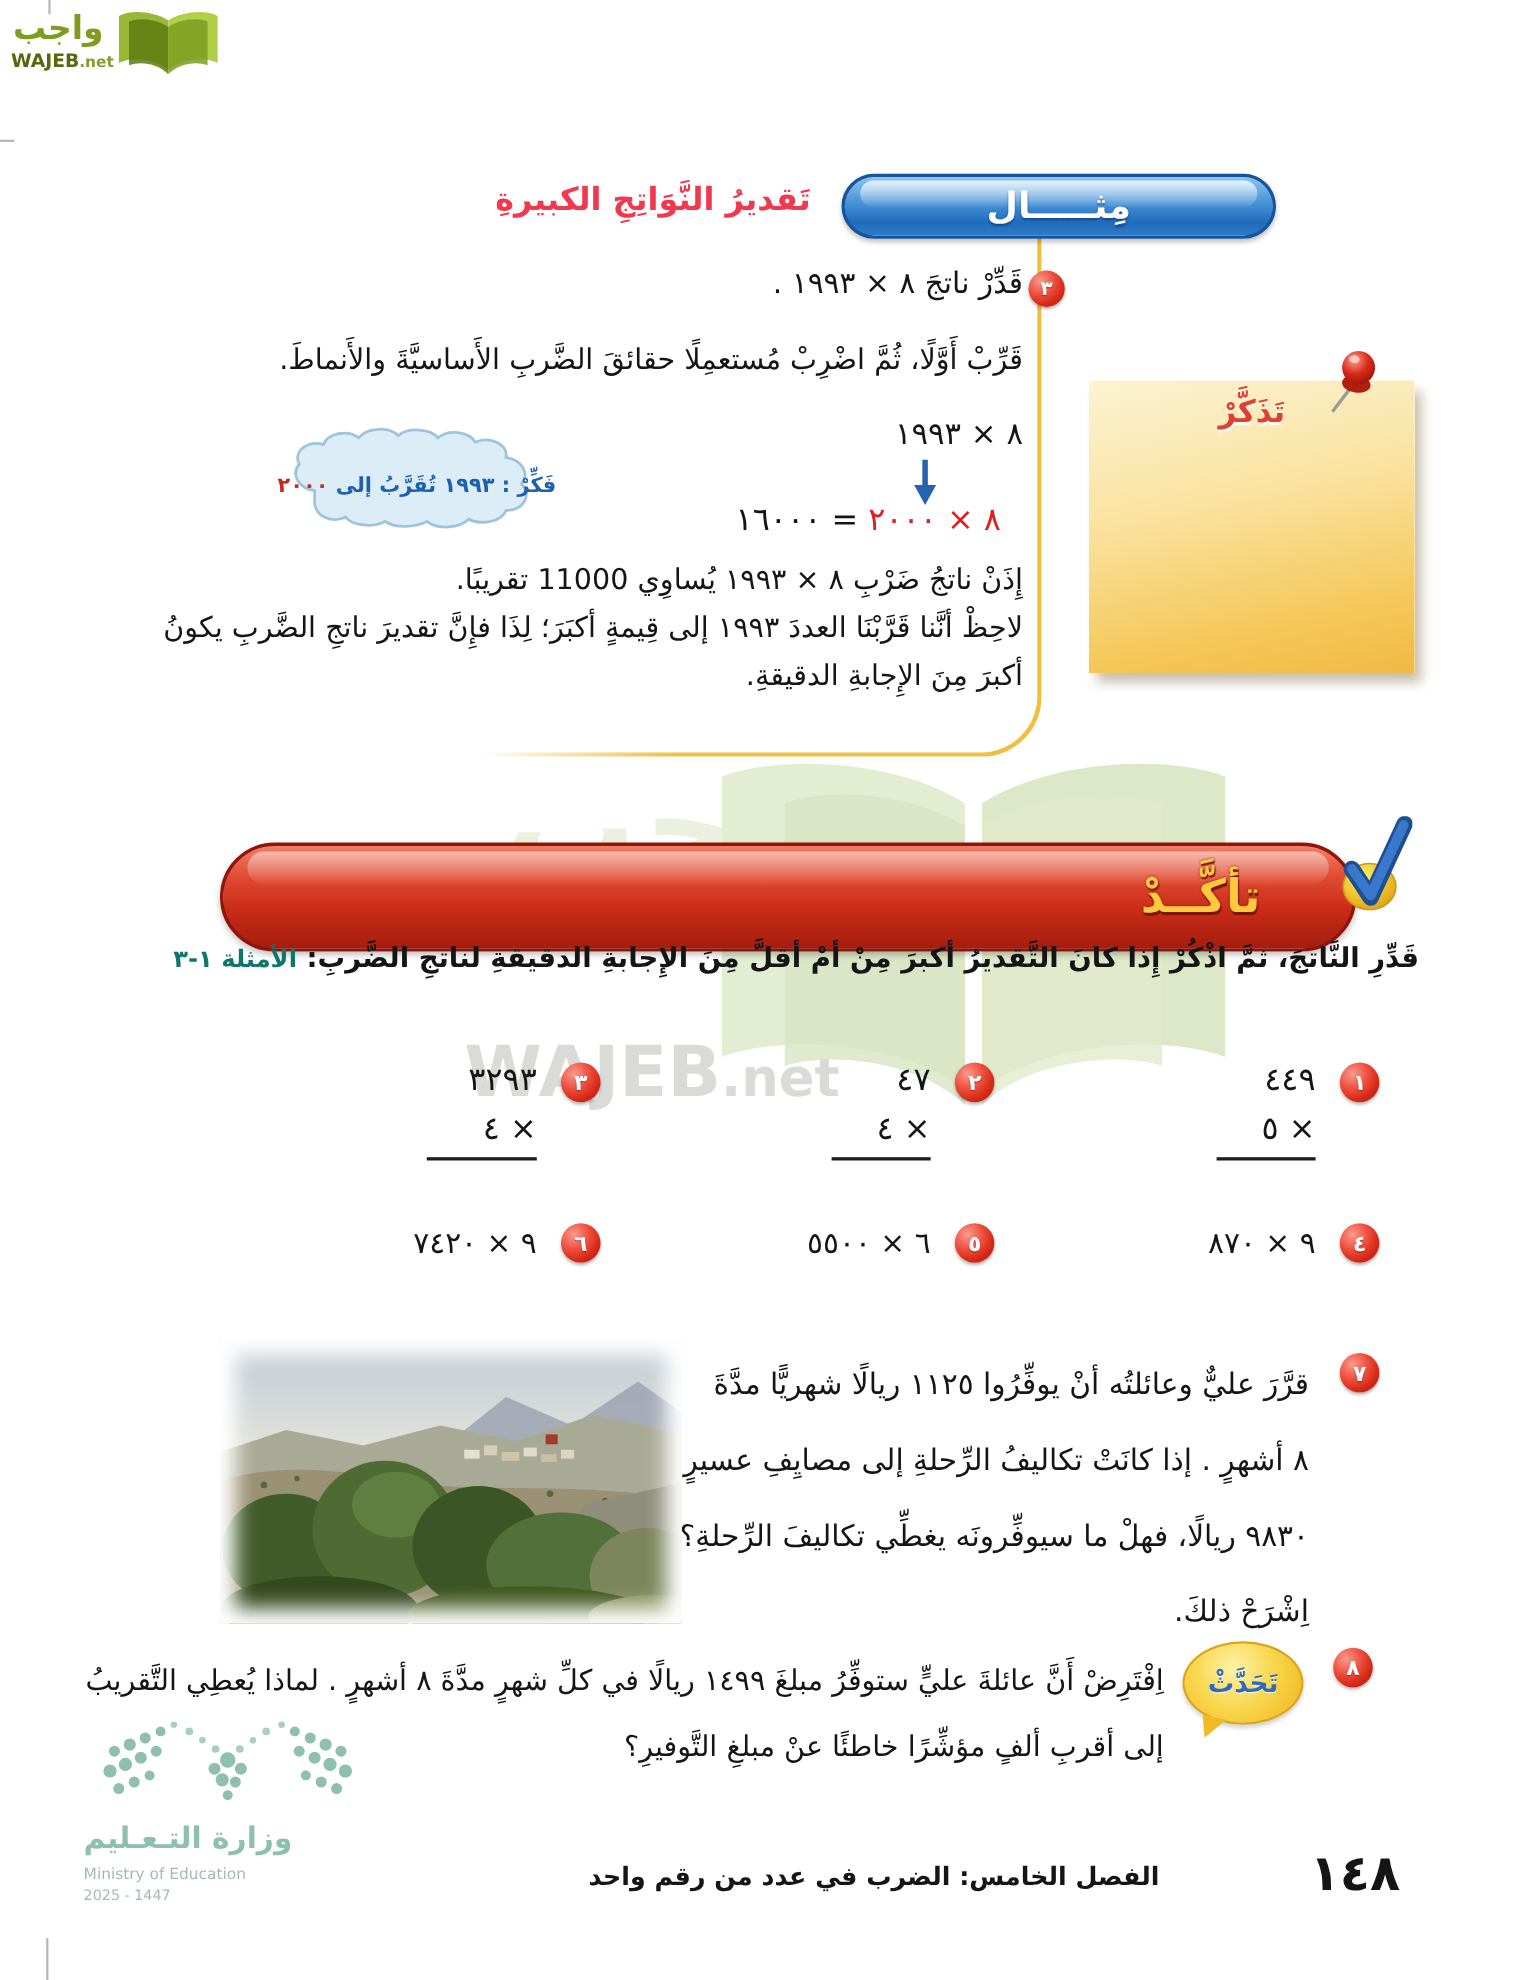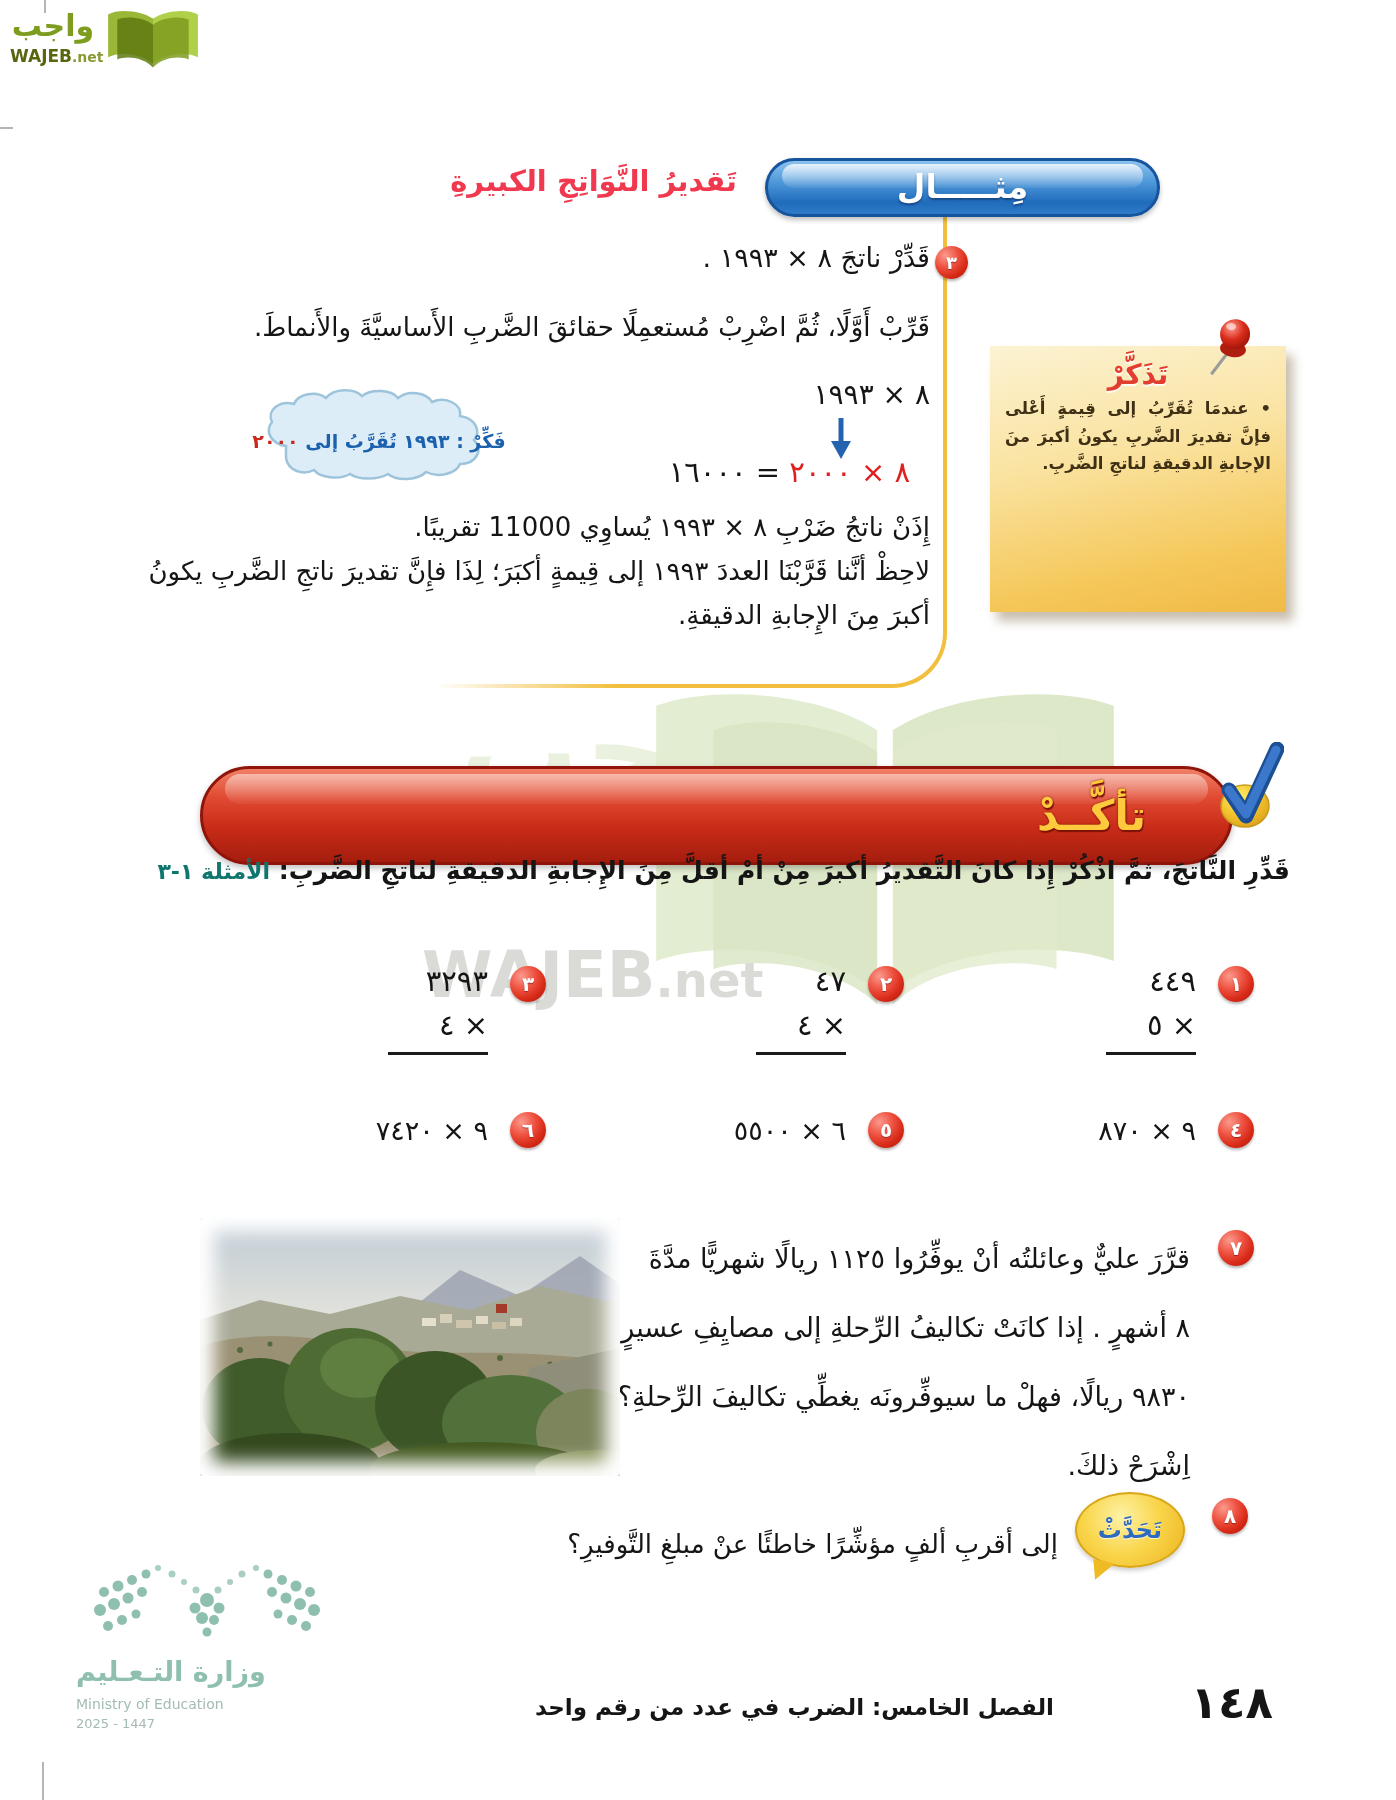--- a/index.html
+++ b/index.html
@@ -184,21 +184,20 @@
       <span>فَكِّرْ : </span><span>١٩٩٣ تُقَرَّبُ إلى </span><span class="cval">٢٠٠٠</span>
     </div>
   </div>
 
   <div class="exline" style="right:466px;top:512px;">إِذَنْ ناتجُ ضَرْبِ ٨ × ١٩٩٣ يُساوِي 11000 تقريبًا.</div>
   <div class="exline" style="right:466px;top:556px;">لاحِظْ أنَّنا قَرَّبْنَا العددَ ١٩٩٣ إلى قِيمةٍ أكبَرَ؛ لِذَا فإِنَّ تقديرَ ناتجِ الضَّربِ يكونُ</div>
   <div class="exline" style="right:466px;top:600px;">أكبرَ مِنَ الإِجابةِ الدقيقةِ.</div>
 
   <div class="sticky">
     <div class="sticky-title">تَذَكَّرْ</div>
-    <p>عندمَا تُقَرِّبُ إلى قِيمةٍ أَعْلى فإنَّ تقديرَ الضَّربِ يكونُ أكبرَ منَ الإجابةِ الدقيقةِ لناتجِ الضَّربِ.</p>
   </div>
   <div class="pin">
     <svg width="54" height="66" viewBox="0 0 54 66">
       <defs>
         <radialGradient id="pinGrad" cx="35%" cy="30%" r="75%">
           <stop offset="0%" stop-color="#FF9B8E"></stop>
             <stop offset="55%" stop-color="#D92B1A"></stop>
             <stop offset="100%" stop-color="#9E150A"></stop>
         </radialGradient>
       </defs>
@@ -318,20 +317,21 @@
       <ellipse cx="280" cy="250" rx="110" ry="26" fill="#43591F"></ellipse>
       <ellipse cx="395" cy="252" rx="60" ry="20" fill="#8C9660"></ellipse>
     </svg>
   </div>
 
   <div class="ncircle abs" style="right:148px;top:1498px;">٨</div>
   <div class="talk">
     <span class="txt">تَحَدَّثْ</span>
   </div>
   <div class="ex8-lines">
+    <div class="ex8-l1">اِفْتَرِضْ أَنَّ عائلةَ عليٍّ ستوفِّرُ مبلغَ ١٤٩٩ ريالًا في كلِّ شهرٍ مدَّةَ ٨ أشهرٍ . لماذا يُعطِي التَّقريبُ</div>
     <div class="ex8-l2">إلى أقربِ ألفٍ مؤشِّرًا خاطئًا عنْ مبلغِ التَّوفيرِ؟</div>
   </div>
 
   <div class="moe">
     <svg width="230" height="92" viewBox="0 0 230 92">
       <g fill="#8FBFAF">
         <circle cx="12" cy="36" r="5"></circle>
           <circle cx="26" cy="30" r="5.5"></circle>
           <circle cx="40" cy="24" r="5"></circle>
           <circle cx="54" cy="18" r="4.5"></circle>

